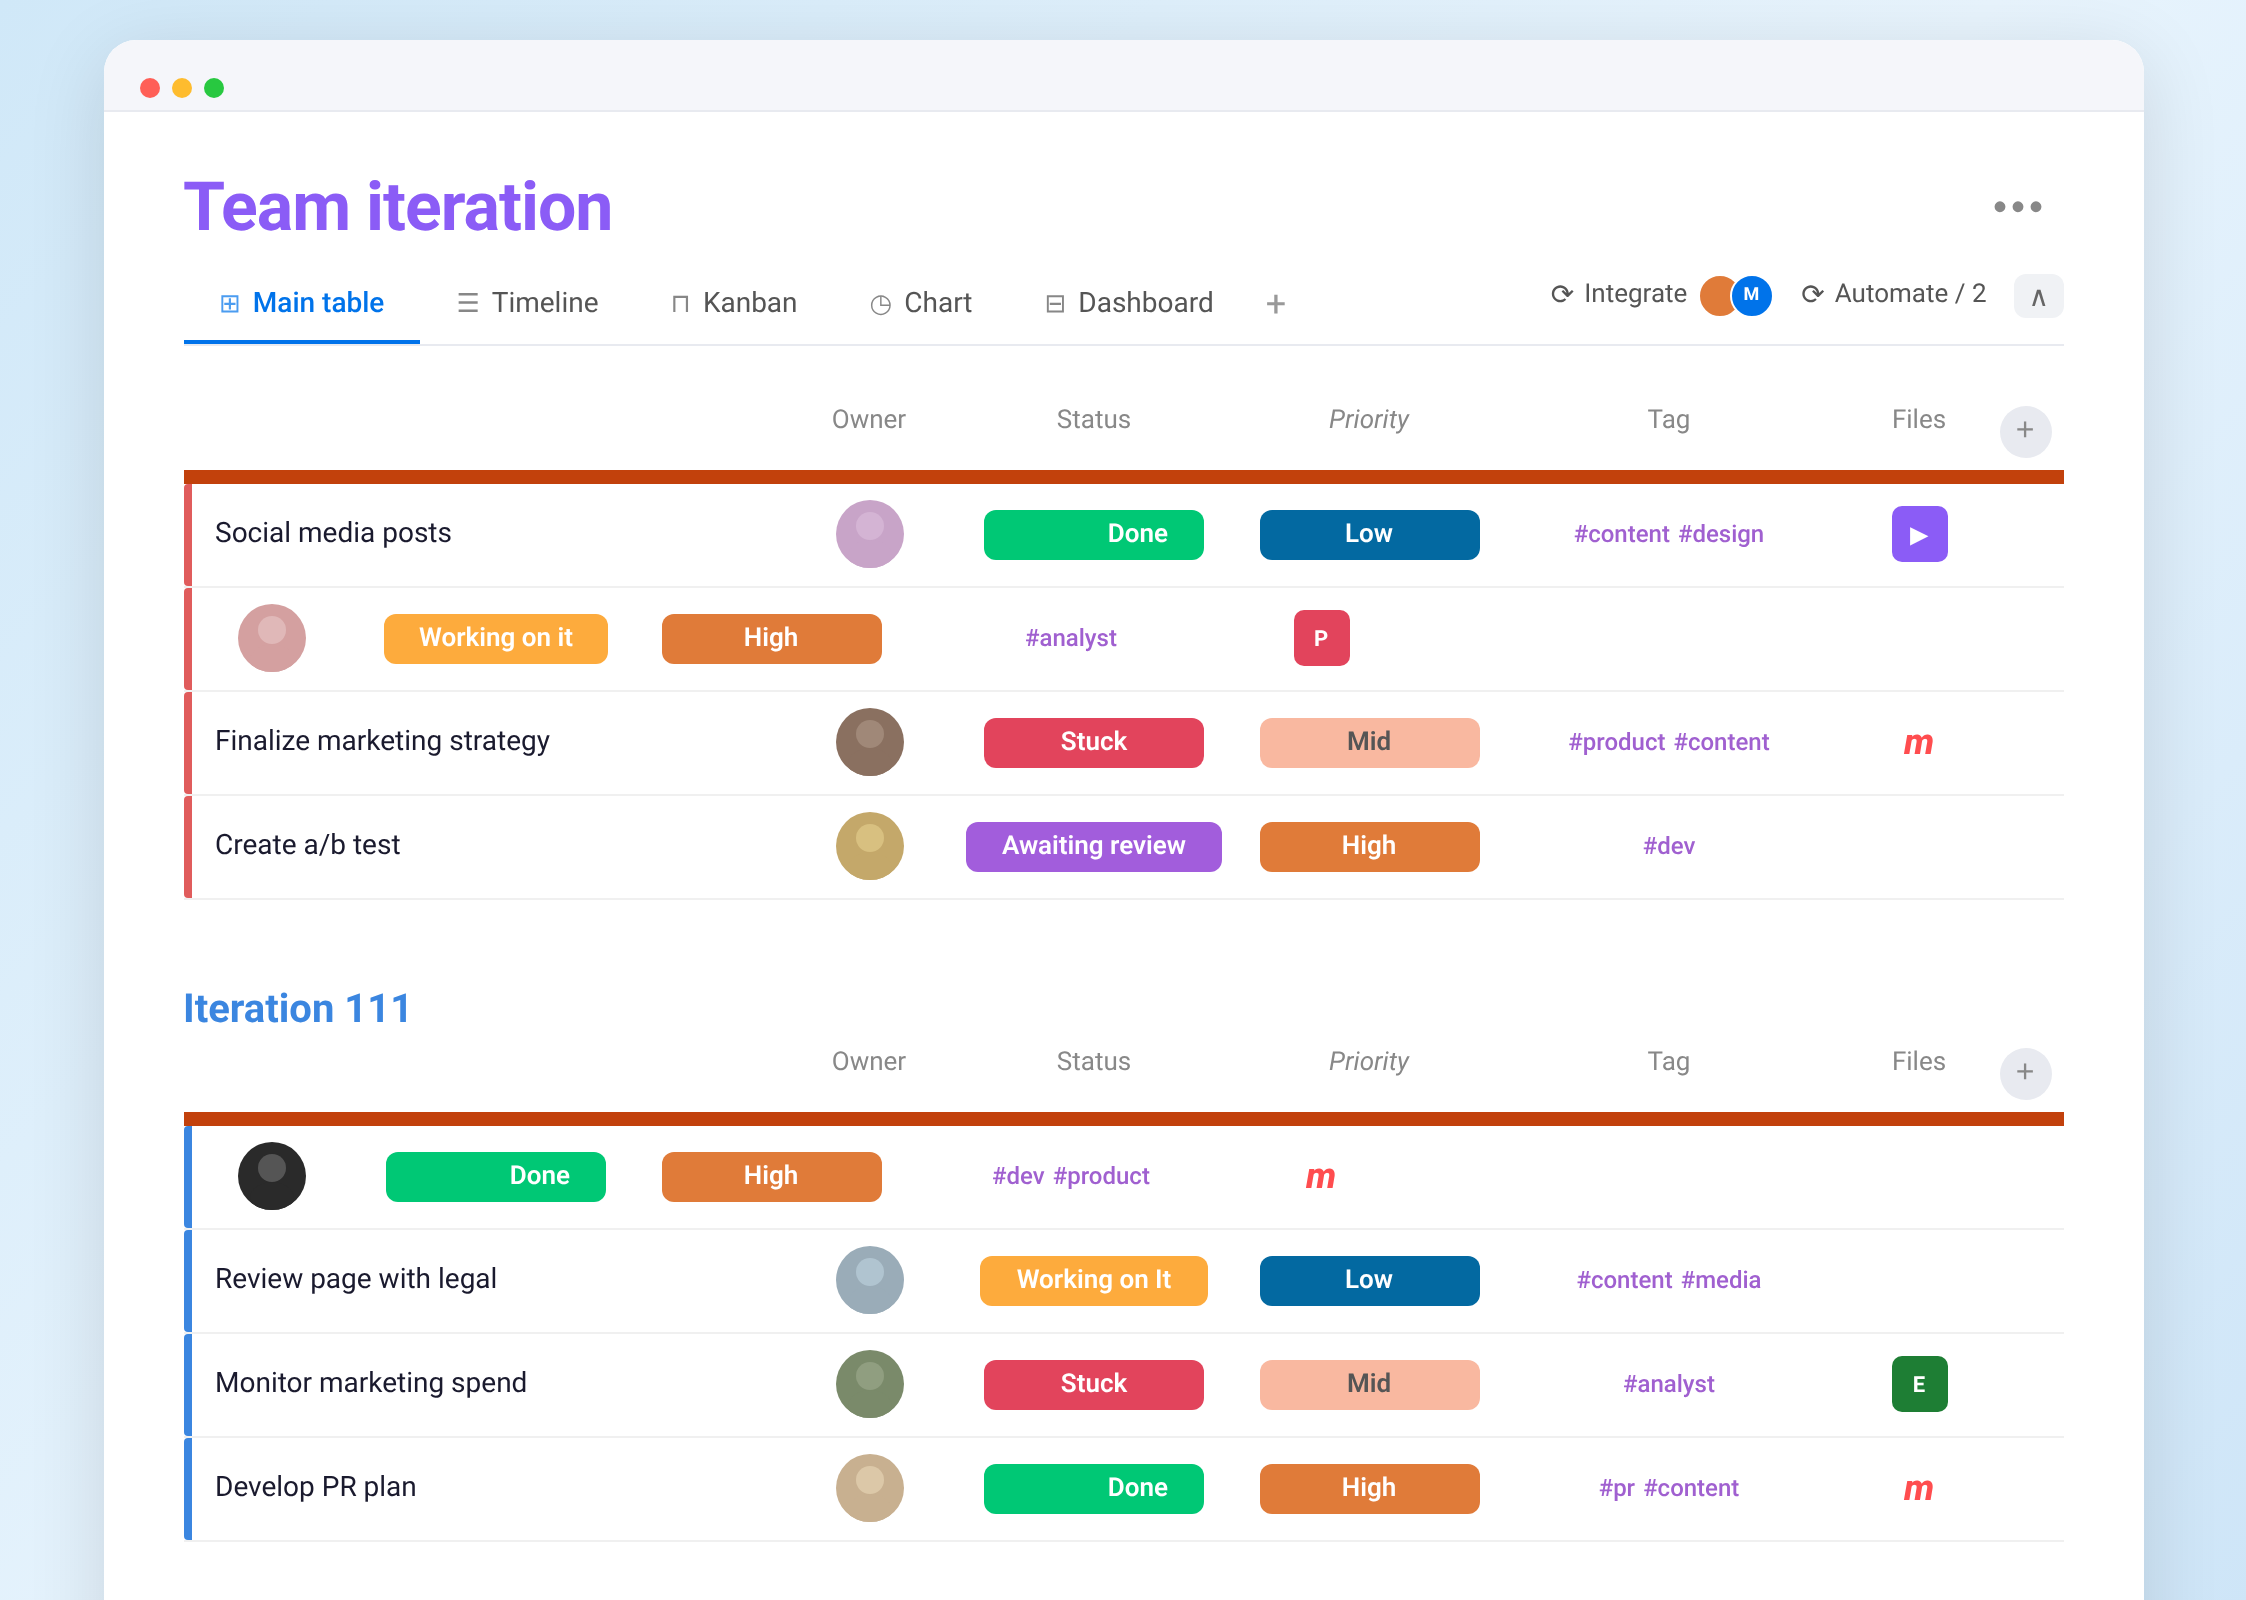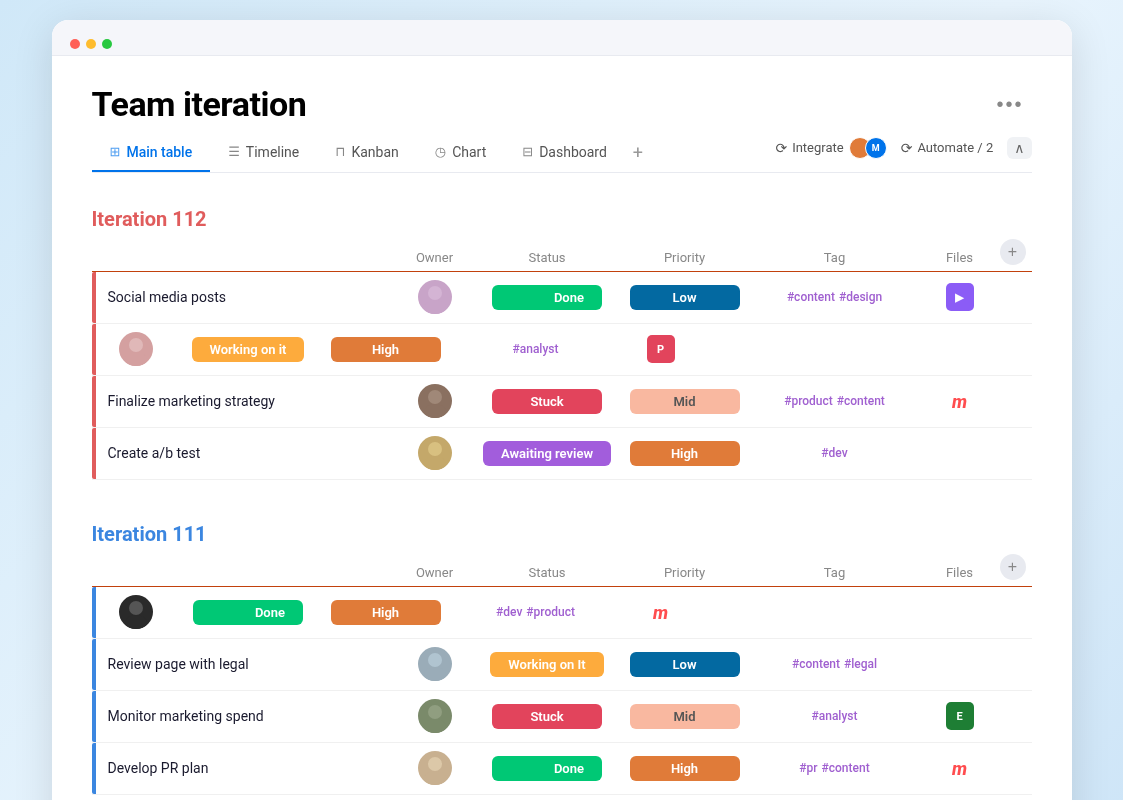--- a/index.html
+++ b/index.html
@@ -44,21 +44,21 @@
     }
     .page-header {
       display: flex;
       align-items: center;
       justify-content: space-between;
       margin-bottom: 10px;
     }
     .page-title {
       font-size: 34px;
       font-weight: 700;
-      color: #000000;
+      color: #8b5cf6;
       letter-spacing: -0.5px;
     }
     .more-btn {
       background: none;
       border: none;
       cursor: pointer;
       color: #888;
       font-size: 20px;
       padding: 4px 8px;
       border-radius: 6px;
@@ -146,32 +146,32 @@
     }
     .iteration-title {
       font-size: 20px;
       font-weight: 700;
       margin-bottom: 0;
     }
     .iteration-title.coral { color: #e05c5c; }
     .iteration-title.blue { color: #3b86e0; }
     .col-headers {
       display: flex;
-      align-items: flex-end;
+      align-items: flex-start;
       margin-left: 0;
       padding: 6px 0 6px 0;
       font-size: 13px;
       color: #888;
       font-weight: 400;
-      border-bottom: 1px solid #c2410c;
+      border-bottom: 7px solid #c2410c;
     }
     .col-task { flex: 1; padding-left: 16px; min-width: 220px; }
     .col-owner { width: 80px; text-align: center; }
     .col-status { width: 145px; text-align: center; }
-    .col-priority { width: 130px; text-align: center; }
+    .col-priority { width: 130px; text-align: center; font-style: italic; }
     .col-tag { width: 170px; text-align: center; }
     .col-files { width: 80px; text-align: center; }
     .col-add { width: 32px; text-align: center; }
     .table-row {
       display: flex;
       align-items: center;
       border-bottom: 1px solid #f0f0f0;
       min-height: 52px;
       cursor: pointer;
     }
@@ -300,23 +300,20 @@
         </div>
         <div class="tab-action">
           <span style="font-size:14px;">⟳</span>
           <span>Automate / 2</span>
         </div>
         <button class="collapse-btn">∧</button>
       </div>
     </div>
 
     <div class="iteration-section">
-      <div class="iteration-header-line">
-        <span class="iteration-title coral">Iteration 112</span>
-      </div>
 
       <div class="col-headers">
         <div class="col-task"></div>
         <div class="col-owner">Owner</div>
         <div class="col-status">Status</div>
         <div class="col-priority">Priority</div>
         <div class="col-tag">Tag</div>
         <div class="col-files">Files</div>
         <div class="col-add">
           <button class="add-col-btn">+</button>
@@ -482,21 +479,21 @@
           </div>
         </div>
         <div class="row-status">
           <span class="badge status-working">Working on It</span>
         </div>
         <div class="row-priority">
           <span class="badge priority-low">Low</span>
         </div>
         <div class="row-tag">
           <span class="tag-label">#content</span>
-          <span class="tag-label">#legal</span>
+          <span class="tag-label">#media</span>
         </div>
         <div class="row-files"></div>
         <div class="col-add"></div>
       </div>
 
       <div class="table-row">
         <div class="row-left-accent accent-blue"></div>
         <div class="row-task-name">Monitor marketing spend</div>
         <div class="row-owner">
           <div class="avatar" style="background:#7a8a6a;">

